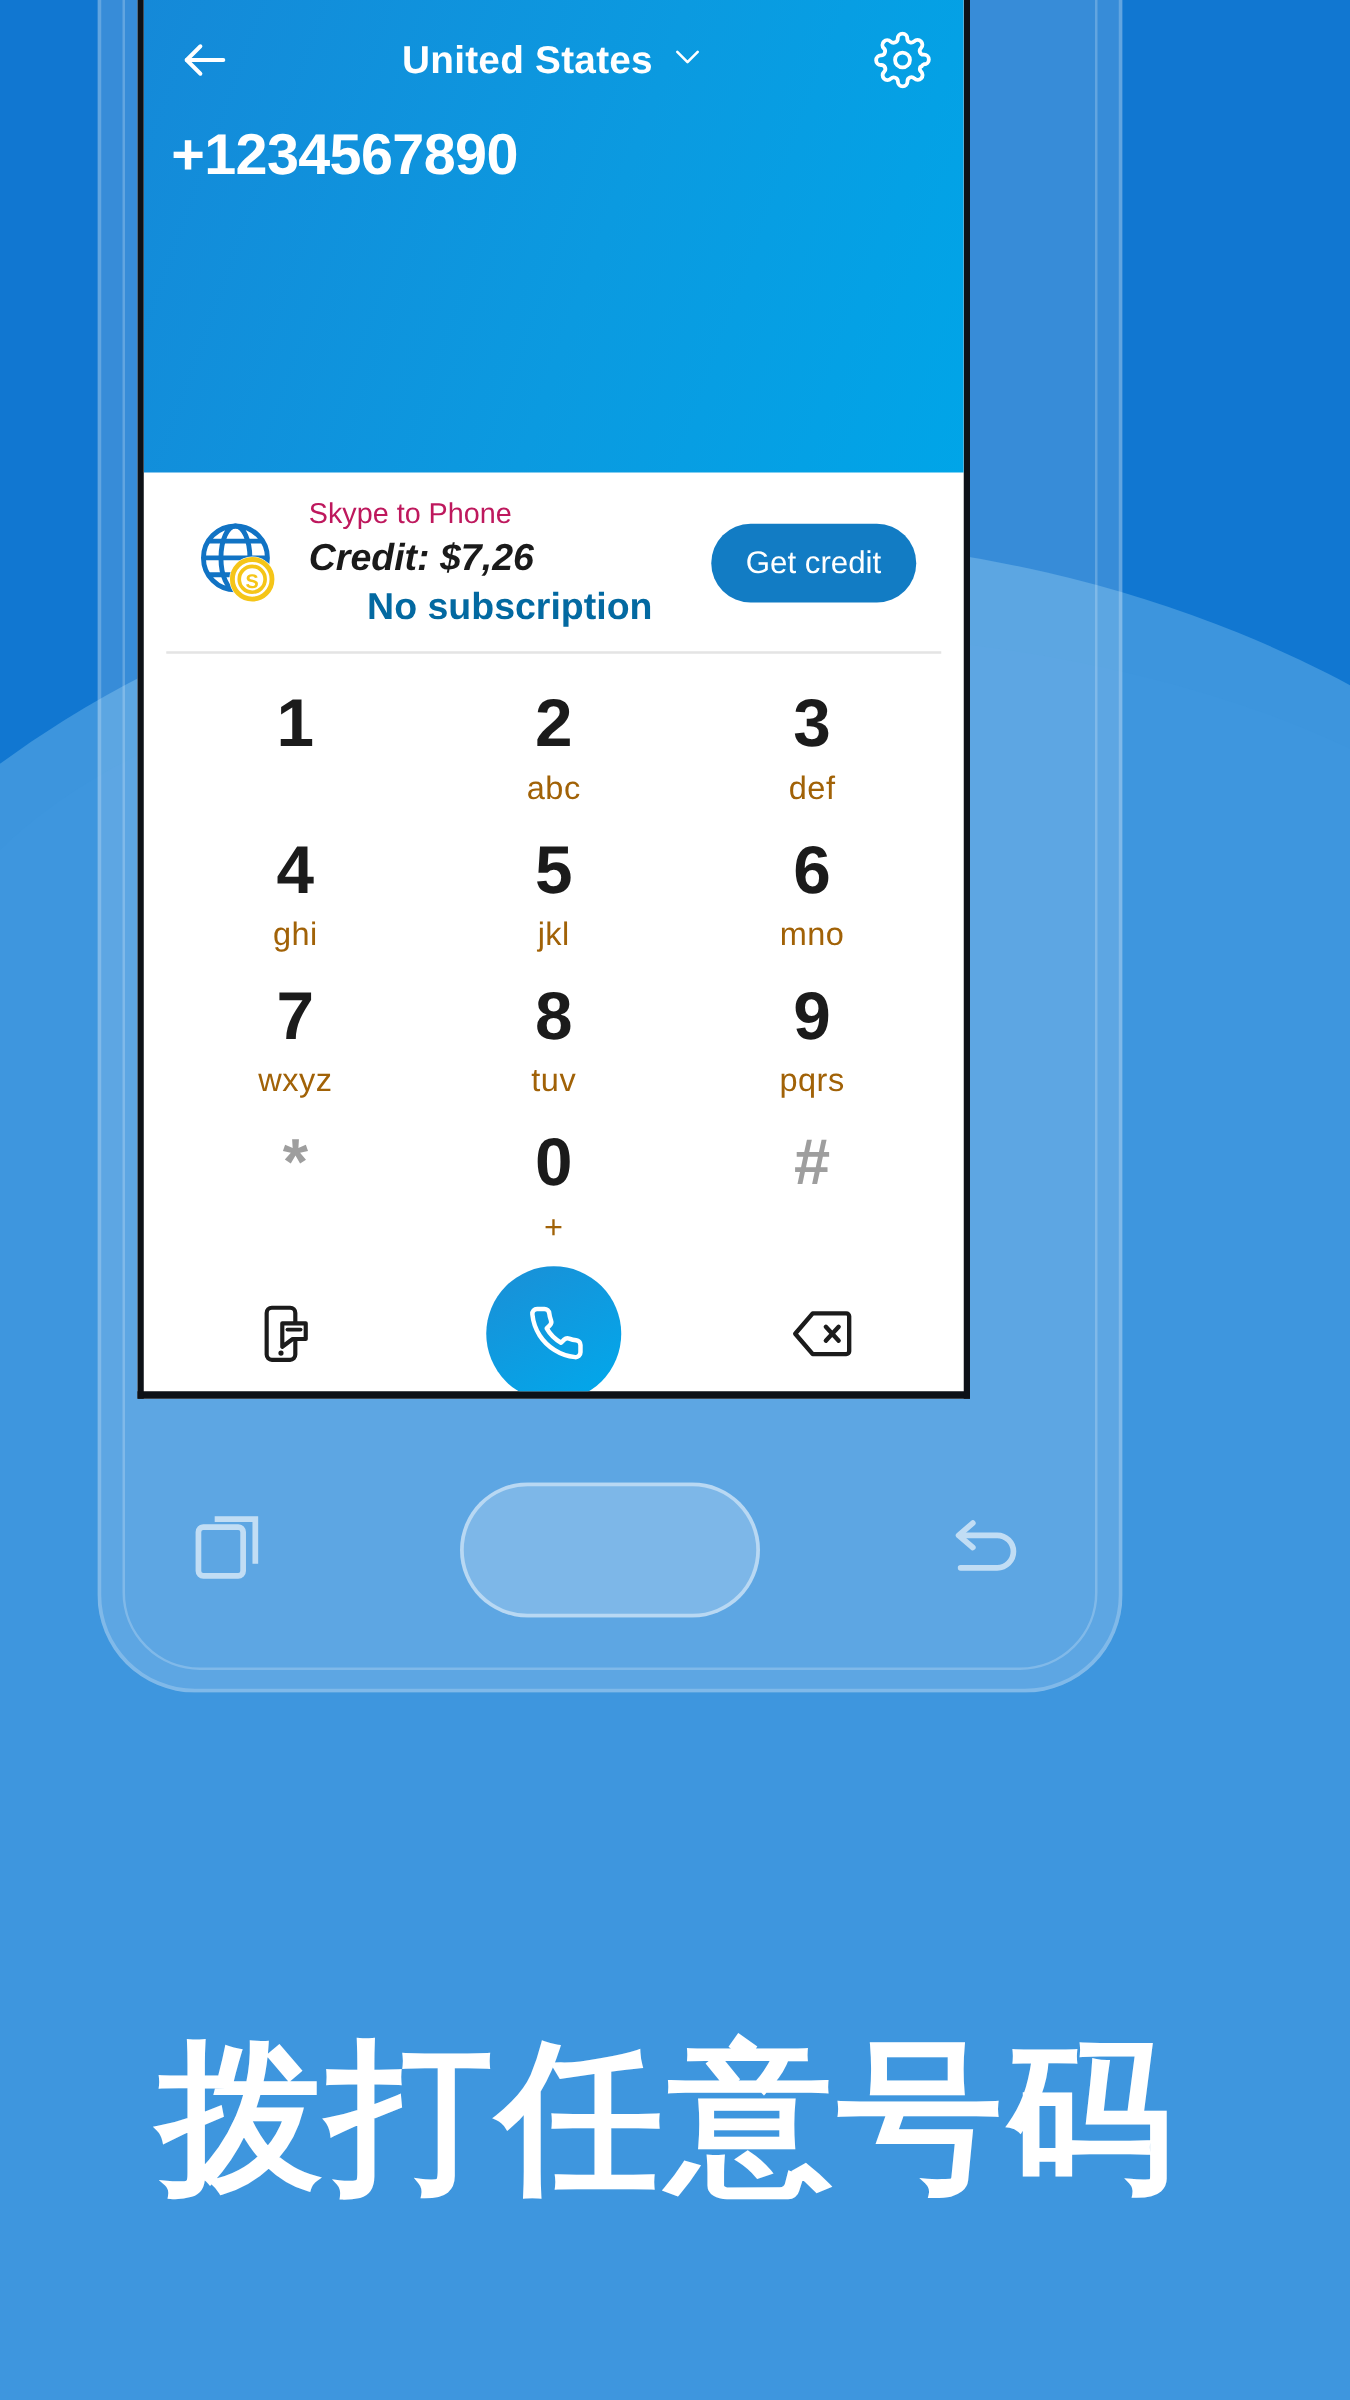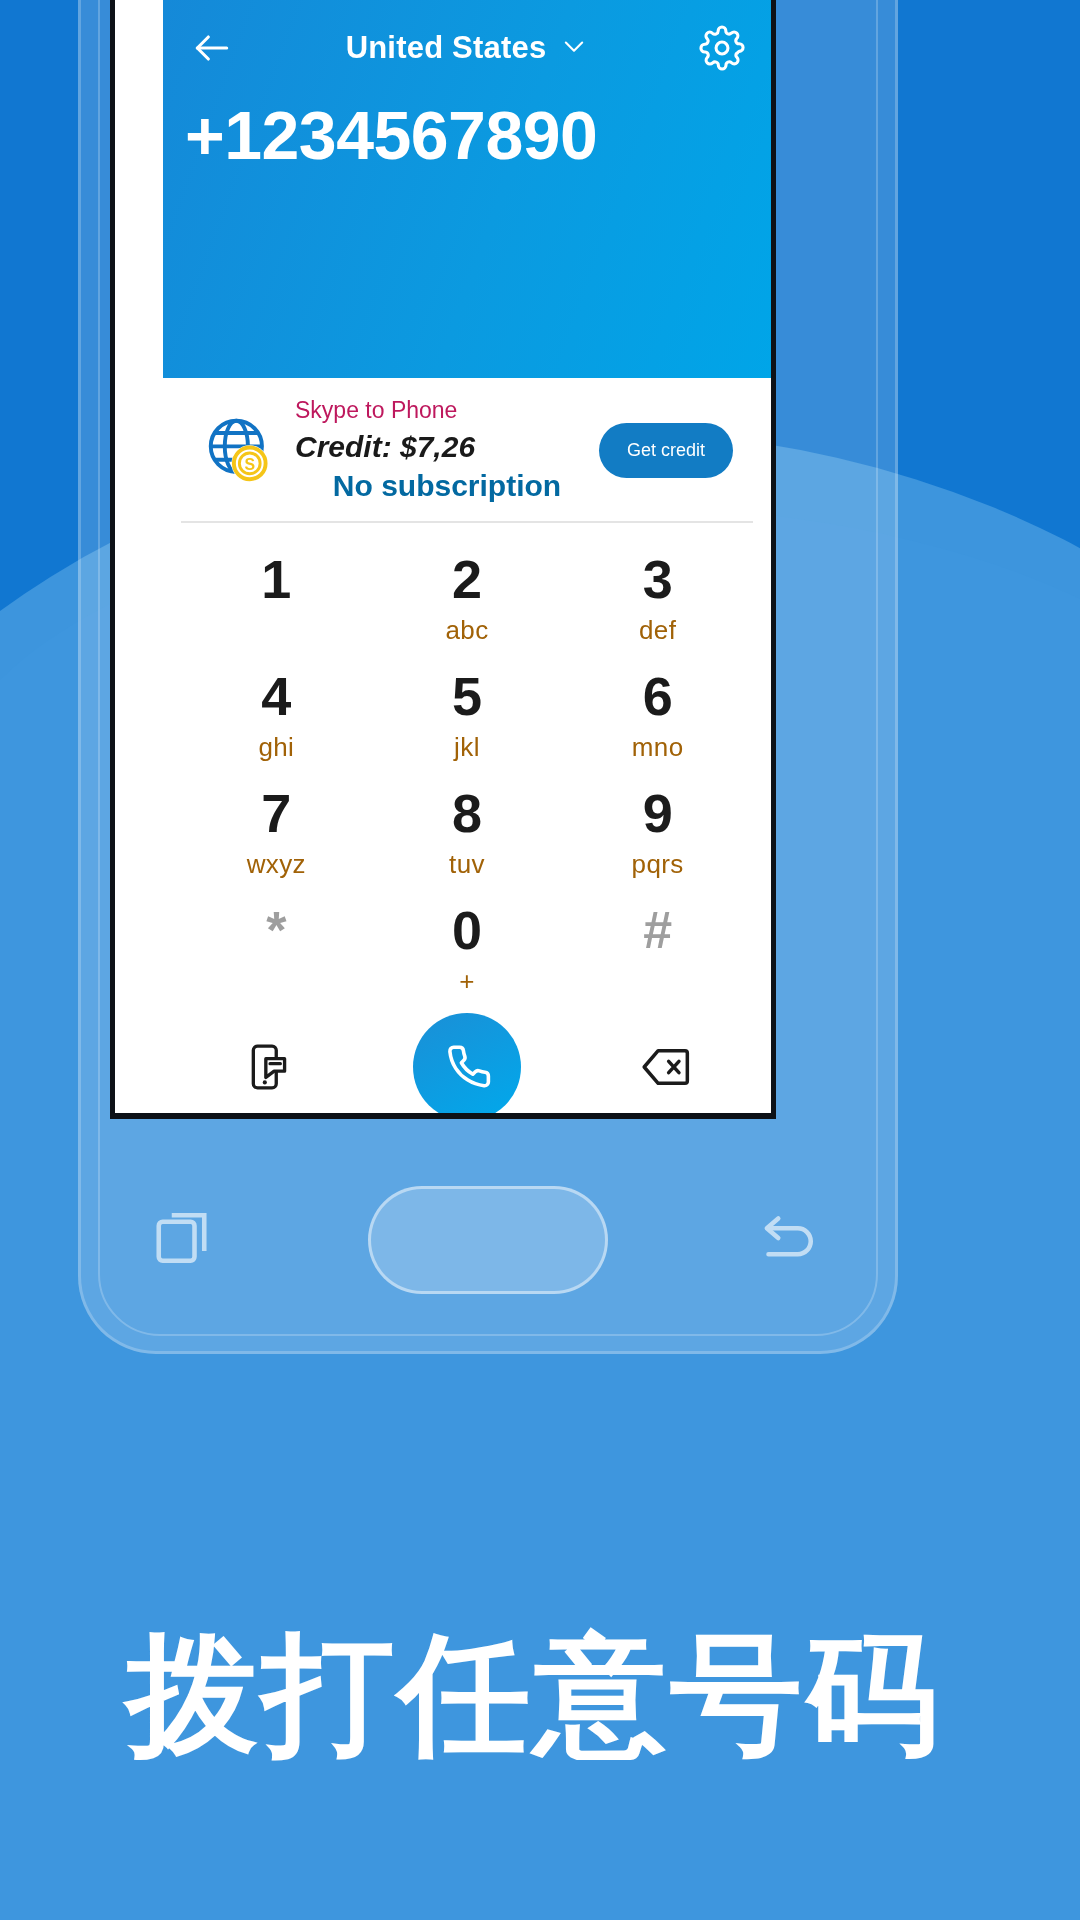--- a/index.html
+++ b/index.html
@@ -68,21 +68,20 @@
   
   #screen{
     position:absolute;
     left:110px; top:0px;
     width:666px; height:1119px;
     background:#fff;
     border-left:5px solid #0d1117;
     border-right:5px solid #0d1117;
     border-bottom:6px solid #0d1117;
     overflow:hidden;
-    padding-left:48px;
   }
 
   
   #header{
     height:378px;
     background:linear-gradient(110deg,#1589d8 0%,#0b9ae0 55%,#00a5e8 100%);
     position:relative;
   }
   #topbar{
     height:95px;
@@ -111,21 +110,21 @@
   }
   #settings-btn{
     width:54px;height:54px;
     display:flex;align-items:center;justify-content:center;
     cursor:pointer;
   }
   #dialed-number{
     position:absolute;
     left:22px; top:98px;
     color:#ffffff;
-    font-size:68px;
+    font-size:46px;
     font-weight:bold;
     letter-spacing:-0.5px;
     line-height:1.1;
     text-align:right;
   }
 
   
   #credit-bar{
     display:flex;
     align-items:center;
@@ -157,21 +156,21 @@
     color:#0369a1;
     font-size:30px;
     font-weight:bold;
     line-height:1.3;
     text-align:center;
   }
   #get-credit-btn{
     flex:none;
     background:#127cc4;
     color:#fff;
-    font-size:18px;
+    font-size:25px;
     border:none;
     border-radius:34px;
     padding:17px 28px;
     cursor:pointer;
     font-family:"Liberation Sans", sans-serif;
   }
 
   
   #keypad{
     padding:14px 18px 0 18px;

